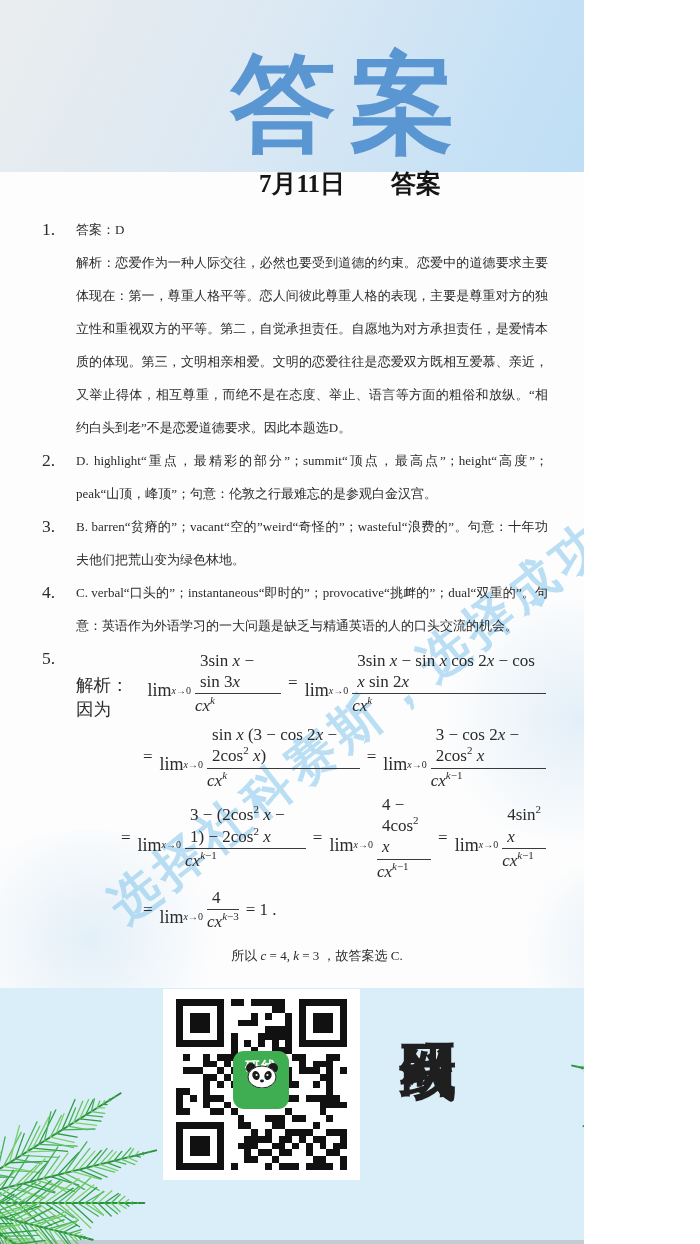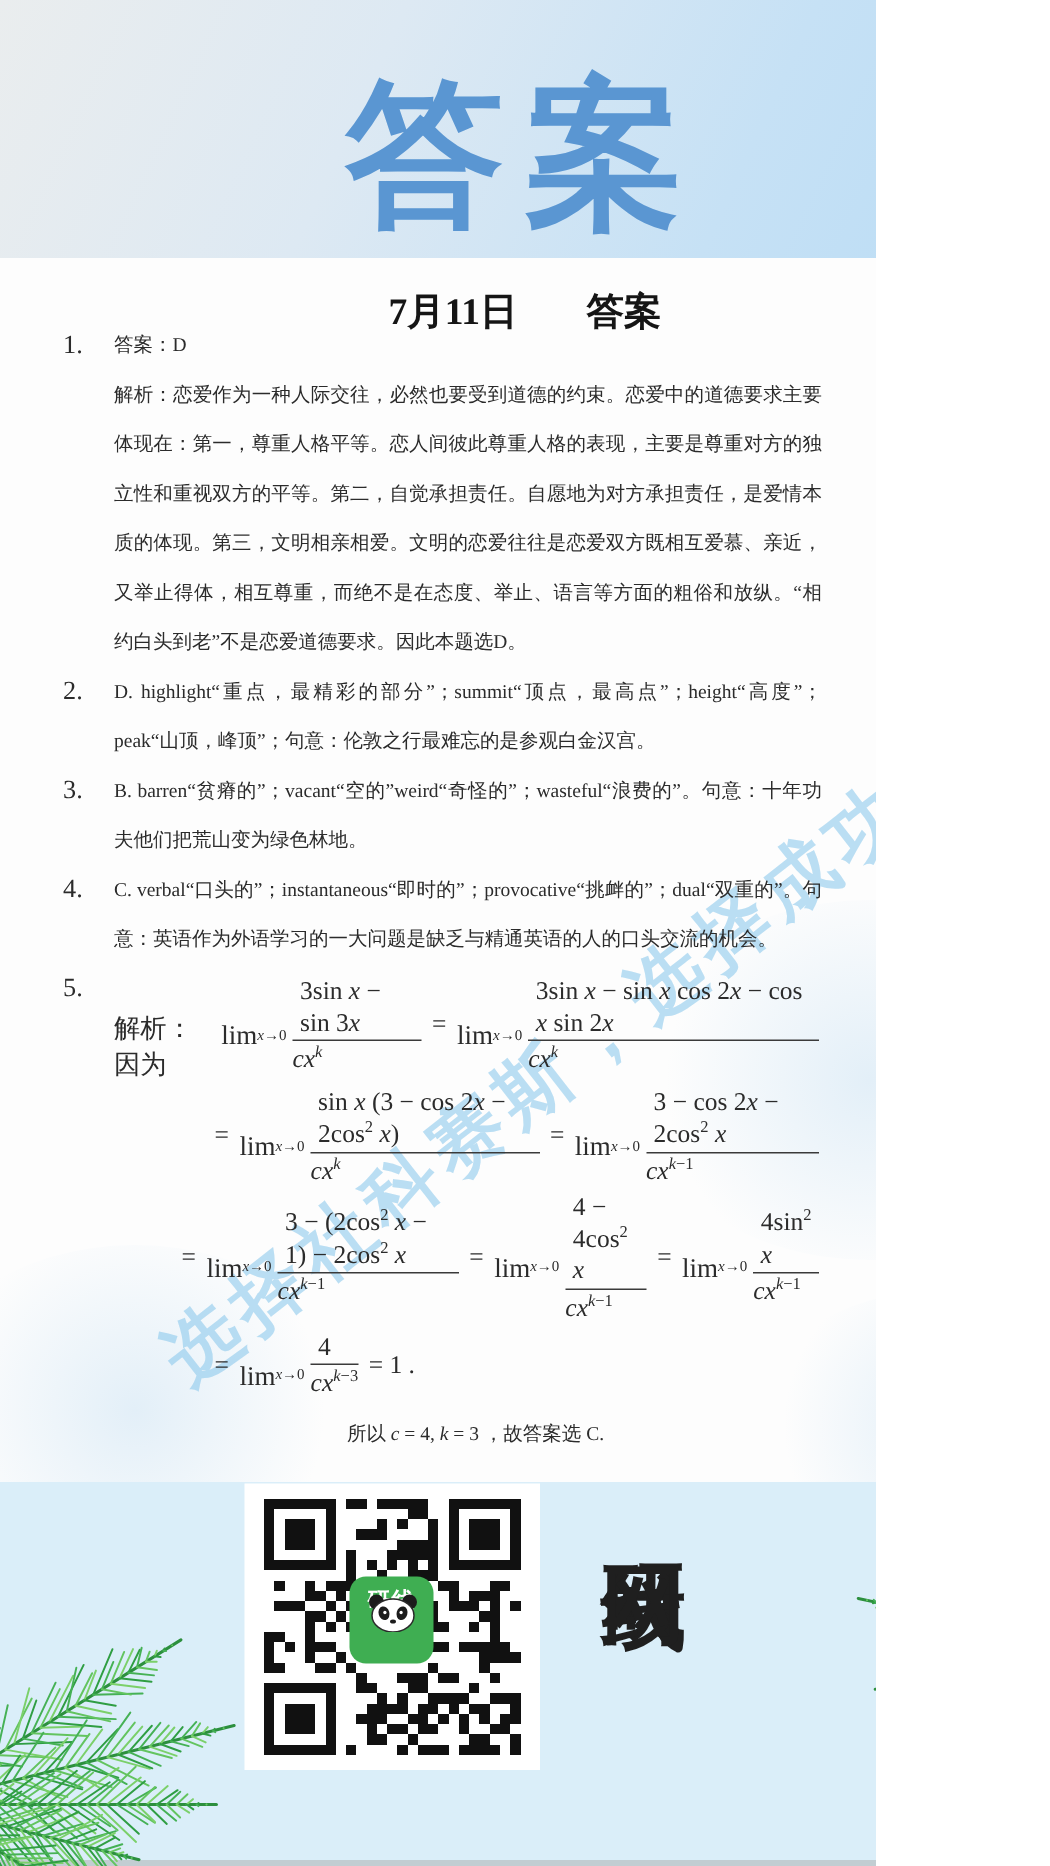--- a/index.html
+++ b/index.html
@@ -5,21 +5,21 @@
   html,body{margin:0;padding:0;}
   .page{position:relative;width:584px;height:1244px;overflow:hidden;background:#fdfdfd;
         font-family:"Liberation Serif","DejaVu Serif",serif;color:#2b2b2b;}
   
   .banner{position:absolute;top:0;left:0;width:700px;height:172px;
           background:linear-gradient(115deg,#eaedee 0%,#dde9f3 35%,#c6e1f5 70%,#b9dcf5 100%);}
   .big-title{position:absolute;top:50px;left:0;width:700px;text-align:center;
              font-family:"Liberation Sans","DejaVu Sans",sans-serif;
              font-weight:900;font-size:106px;line-height:1;letter-spacing:14px;
              color:#5a96d2;margin:0;}
-  .subtitle{position:absolute;top:188px;left:0;width:700px;height:38px;
+  .subtitle{position:absolute;top:164px;left:0;width:700px;height:38px;
             display:flex;justify-content:center;align-items:center;gap:46px;
             font-weight:bold;font-size:25px;color:#151515;}
   
   .blob{position:absolute;border-radius:50%;z-index:0;pointer-events:none;
         background:radial-gradient(circle,rgba(176,212,238,.34) 0%,rgba(176,212,238,0) 68%);}
   
   .watermark{position:absolute;left:358px;top:722px;z-index:0;white-space:nowrap;
              transform:translate(-50%,-50%) rotate(-38deg);
              font-family:"Liberation Sans","DejaVu Sans",sans-serif;
              font-size:50px;font-weight:600;letter-spacing:6px;

